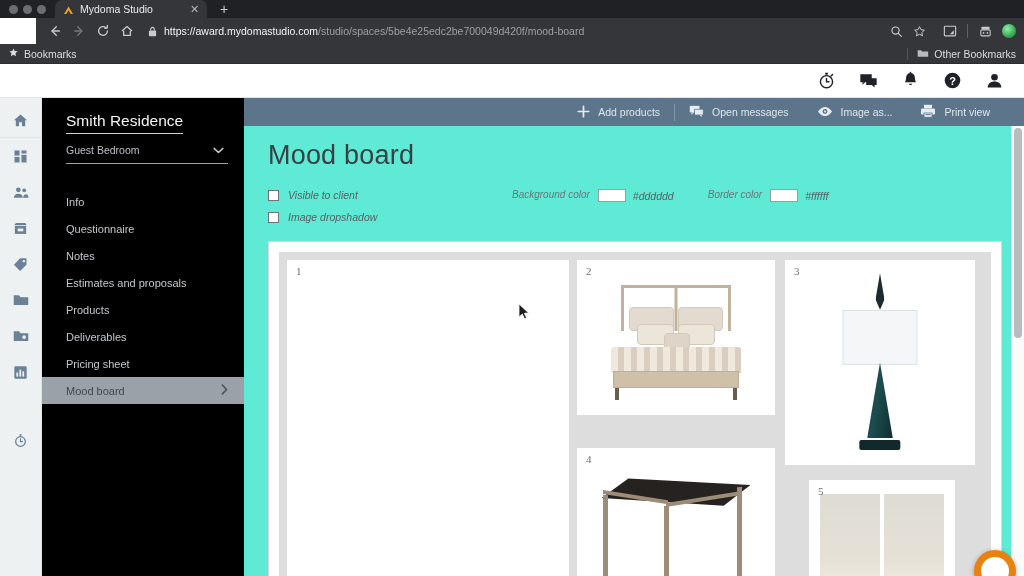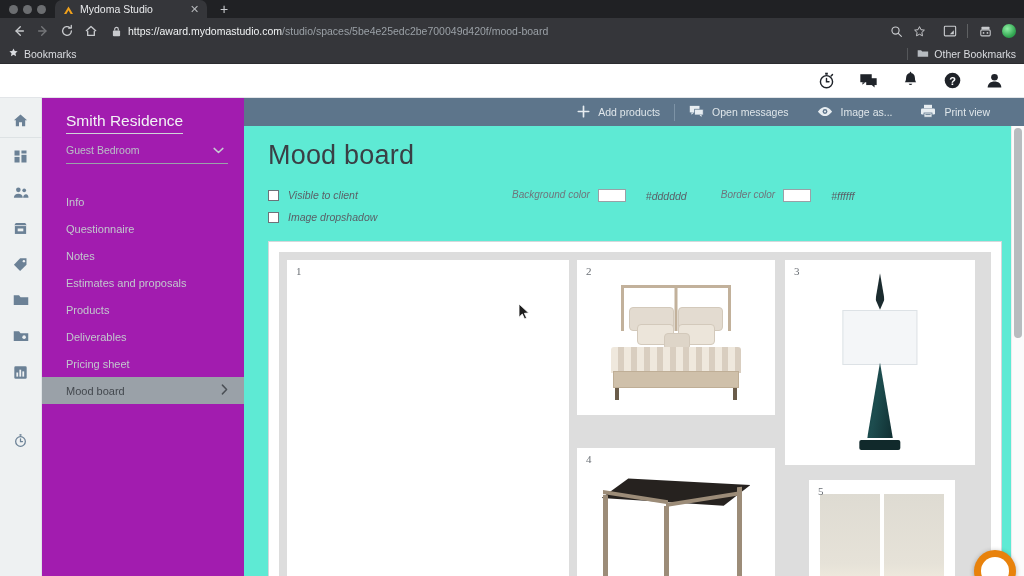--- a/index.html
+++ b/index.html
@@ -37,21 +37,21 @@
     width: 13px; height: 13px; flex: 0 0 13px; color: #b5b7ba;
     font-size: 11px; line-height: 13px; text-align: center; cursor: pointer;
   }
   .newtab {
     width: 26px; height: 16px; margin-left: 4px; color: #c9cbce;
     font-size: 14px; line-height: 15px; text-align: center; cursor: pointer;
   }
 
   .toolbar {
     height: 26px; background: #35363a; display: flex; align-items: center;
-    padding: 0 8px; gap: 2px;
+    padding: 0 8px; gap: 2px; margin-left: 36px;
   }
   .tb-btn {
     width: 22px; height: 22px; display: flex; align-items: center;
     justify-content: center; color: #c8cacd; cursor: pointer; flex: 0 0 22px;
   }
   .tb-btn.dim { color: #75777a; }
   .omnibox {
     flex: 1 1 auto; height: 18px; margin: 0 6px 0 8px;
     display: flex; align-items: center; gap: 7px;
     font-size: 10.5px; color: #e4e6e8; cursor: text;
@@ -102,21 +102,21 @@
   }
   .rail-item {
     width: 42px; height: 36px; display: flex; align-items: center;
     justify-content: center; color: #6b8196; cursor: pointer;
   }
   .rail-item.first { border-bottom: 1px solid #dde2e4; height: 34px; }
   .rail-spacer { flex: 1 1 auto; }
 
   
   .sidebar {
-    width: 202px; flex: 0 0 202px; background: #a21caf;
+    width: 202px; flex: 0 0 202px; background: #000000;
     padding-top: 14px; position: relative;
   }
   .side-title {
     font-size: 15.5px; color: #f2f4f5; padding: 0 24px 4px 24px;
     display: inline-block; border-bottom: 1.5px solid #cfd4d8;
     margin: 0 24px 0 24px; padding: 0 2px 3px 2px; cursor: pointer;
   }
   .side-select {
     margin: 10px 16px 0 24px; padding: 0 4px 7px 0;
     border-bottom: 1px solid #9aa2aa;
@@ -164,21 +164,21 @@
   .ck-row { display: flex; align-items: center; gap: 9px; cursor: pointer; }
   .ck-box {
     width: 11px; height: 11px; flex: 0 0 11px;
     border: 1.5px solid #6d7279; background: #fff;
   }
   .ck-label { font-size: 10.5px; color: #5a5f66; }
 
   .color-grp { display: flex; gap: 34px; }
   .color-col { display: flex; gap: 8px; }
   .color-lbl { font-size: 10px; color: #6f747b; }
-  .color-pick { display: flex; align-items: center; gap: 20px; }
+  .color-pick { display: flex; align-items: center; gap: 7px; }
   .sw-wrap {
     width: 28px; height: 13px; border: 1px solid #9aa0a6;
     padding: 1.5px; background: #fff; cursor: pointer;
   }
   .sw { width: 100%; height: 100%; }
   .color-hex { font-size: 10.5px; color: #5a5f66; }
 
   
   .board-wrap { padding: 18px 22px 0 24px; }
   .board {

